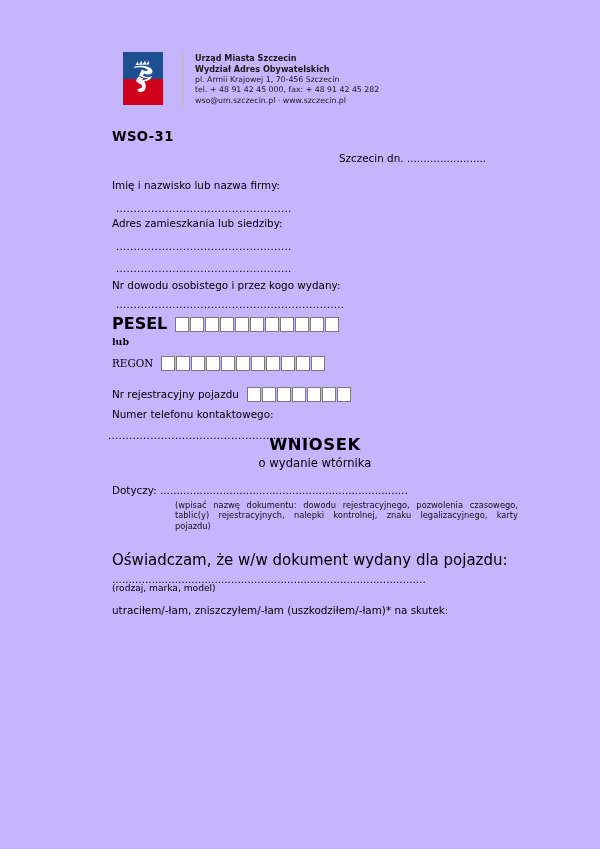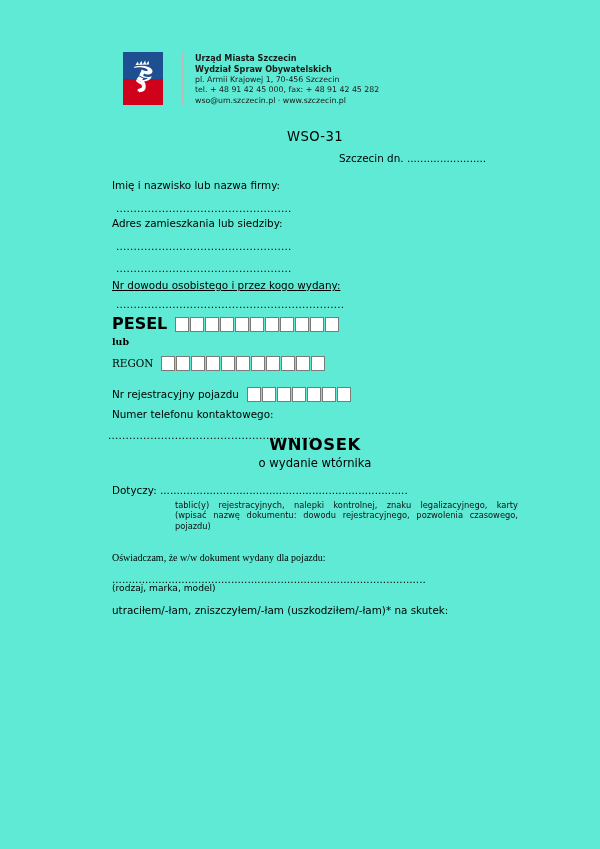--- a/index.html
+++ b/index.html
@@ -12,21 +12,21 @@
     height: 849px;
     position: relative;
     font-family: "DejaVu Sans", sans-serif;
     color: #000000;
     overflow: hidden;
   }
 
   .page {
     position: absolute;
     inset: 0;
-    background: #5eead4;
+    background: #c4b5fd;
     padding-left: 12px;
   }
 
   
   .letterhead {
     position: absolute;
     left: 123px;
     top: 52px;
     display: flex;
     align-items: flex-start;
@@ -84,22 +84,22 @@
     width: 406px;
     font-size: 10.2px;
     line-height: 1;
   }
 
   .form-title {
     position: absolute;
     left: 0;
     top: 130px;
     width: 406px;
-    text-align: center;
-    font-weight: normal;
+    text-align: left;
+    font-weight: bold;
     font-size: 13.2px;
     letter-spacing: 0.4px;
   }
 
   .date-line {
     position: absolute;
     left: 227px;
     top: 153px;
     font-size: 10.4px;
     white-space: nowrap;
@@ -203,23 +203,22 @@
   .note > span { display: block; }
   .note .j {
     text-align: justify;
     text-align-last: justify;
   }
 
   .oswiadczam {
     position: absolute;
     left: 0;
     top: 553px;
-    font-size: 10px;
-    white-space: nowrap;
-    font-family: Liberation Serif, serif;
+    font-size: 15px;
+    white-space: nowrap;
   }
   .dots-wide {
     position: absolute;
     left: 0;
     top: 574px;
     width: 406px;
     font-size: 10.4px;
     white-space: nowrap;
     overflow: hidden;
   }
@@ -261,41 +260,41 @@
           <path d="M16.0 24.2 c1.2 0.9 2.6 1.6 4.2 2.0 l-1.6 3.4 c-1.9 -0.6 -3.5 -1.6 -4.7 -2.9 z"></path>
           <path d="M13.0 29.0 c1.3 1.5 3.1 2.7 5.2 3.4 l1.2 2.5 c0.3 0.7 0.2 1.2 -0.3 1.7
                    c-0.6 0.5 -1.7 0.9 -3.2 1.1 l0.0 2.5 c2.4 -0.2 4.3 -0.8 5.5 -1.8 c1.4 -1.2 1.6 -2.7 0.8 -4.3
                    l-1.9 -3.8 c-2.6 -0.6 -4.8 -1.9 -6.3 -3.6 z"></path>
         </g>
       </svg>
     </div>
     <div class="divider-rule"></div>
     <div class="letterhead-text">
       <div class="org">Urząd Miasta Szczecin</div>
-      <div class="org">Wydział Spraw Obywatelskich</div>
+      <div class="org">Wydział Adres Obywatelskich</div>
       <div>pl. Armii Krajowej 1, 70-456 Szczecin</div>
       <div>tel. + 48 91 42 45 000, fax: + 48 91 42 45 282</div>
       <div>wso@um.szczecin.pl · www.szczecin.pl</div>
     </div>
   </div>
 
   <div class="doc">
 
     <div class="form-title">WSO-31</div>
 
     <div class="date-line">Szczecin dn. ........................</div>
 
     <div class="row" style="top:180px;">Imię i nazwisko lub nazwa firmy:</div>
     <div class="dots" style="top:203px;">..................................................</div>
 
     <div class="row" style="top:218px;">Adres zamieszkania lub siedziby:</div>
     <div class="dots" style="top:241px;">..................................................</div>
     <div class="dots" style="top:263px;">..................................................</div>
 
-    <div class="row" style="top:280px;text-decoration:underline;">Nr dowodu osobistego i przez kogo wydany:</div>
+    <div class="row" style="top:280px;">Nr dowodu osobistego i przez kogo wydany:</div>
     <div class="dots" style="top:299px;">.................................................................</div>
 
     <div class="boxrow" style="top:316px;">
       <span class="lbl-sans">PESEL</span>
       <span class="boxes">
           <span class="cellbox"></span>
           <span class="cellbox"></span>
           <span class="cellbox"></span>
           <span class="cellbox"></span>
           <span class="cellbox"></span>
@@ -345,22 +344,22 @@
 
     <div class="wniosek">WNIOSEK</div>
     <div class="wniosek-sub">o wydanie wtórnika</div>
 
     <div class="dotyczy">
       <span>Dotyczy:</span>
       <span>...........................................................................</span>
     </div>
 
     <div class="note">
+      <span class="j">(wpisać nazwę dokumentu: dowodu rejestracyjnego, pozwolenia czasowego,</span>
       <span class="j">tablic(y) rejestracyjnych, nalepki kontrolnej, znaku legalizacyjnego, karty</span>
-      <span class="j">(wpisać nazwę dokumentu: dowodu rejestracyjnego, pozwolenia czasowego,</span>
       <span>pojazdu)</span>
     </div>
 
     <div class="oswiadczam">Oświadczam, że w/w dokument wydany dla pojazdu:</div>
     <div class="dots-wide">...............................................................................................</div>
     <div class="rodzaj">(rodzaj, marka, model)</div>
     <div class="utracilem">utraciłem/-łam, zniszczyłem/-łam (uszkodziłem/-łam)* na skutek:</div>
 
   </div>
 </div>

